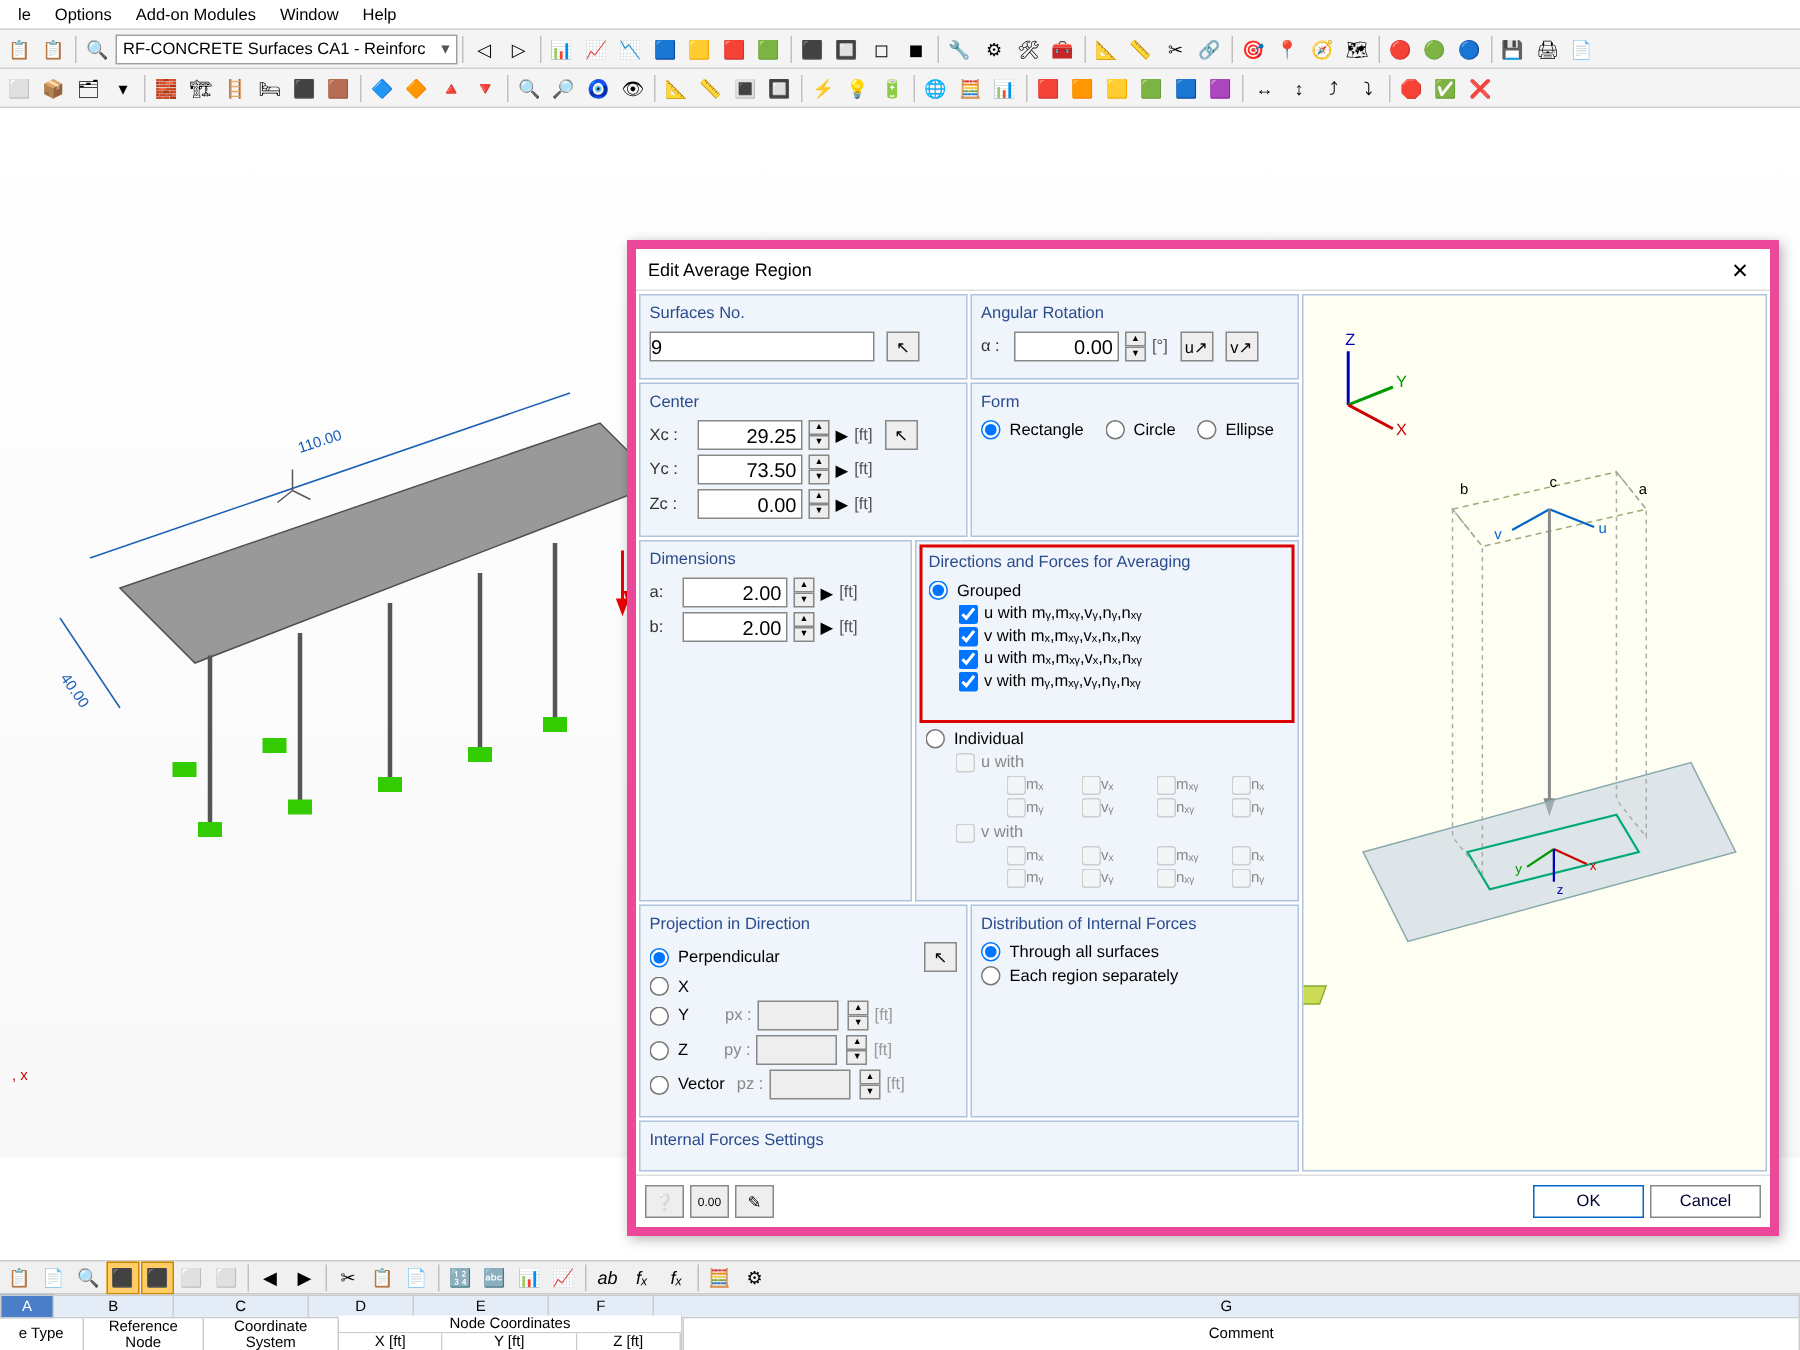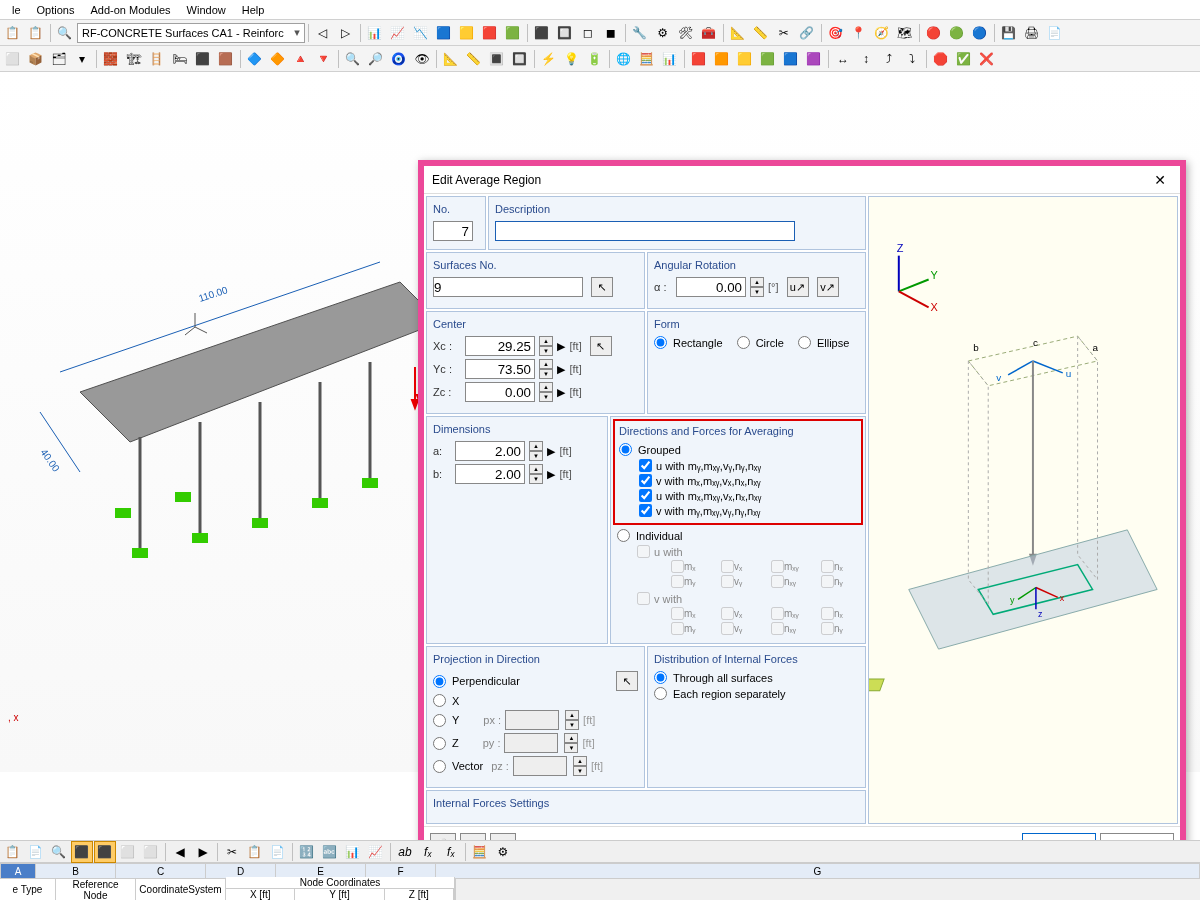--- a/index.html
+++ b/index.html
@@ -38,23 +38,23 @@
 .spin { width: 14px; height: 20px; display: inline-flex; flex-direction: column; }
 .spin span { height: 10px; border: 1px solid #888; background: #eee; font-size: 6px; text-align: center; line-height: 8px; }
 .unit { color: #555; }
 .pickbtn { width: 22px; height: 20px; border: 1px solid #888; background: #eee; display: inline-flex; align-items: center; justify-content: center; margin-left: 4px; }
 
 .two-col { display: flex; gap: 2px; }
 .two-col > .grp { flex: 1; }
 
 .radio-row { display: flex; align-items: center; gap: 4px; margin-bottom: 3px; }
 .radio-row input { margin-right: 2px; }
-.check-row { display: flex; align-items: center; gap: 4px; margin-bottom: 2px; padding-left: 20px; }
-
-.redbox { border: 2px solid #d00; padding: 4px 4px 4px 4px; margin: -4px -4px 4px -4px; }
+.check-row { display: flex; align-items: flex-start; gap: 4px; margin-bottom: 2px; padding-left: 20px; }
+
+.redbox { border: 2px solid #d00; padding: 4px 4px 17px 4px; margin: -4px -4px 4px -4px; }
 
 .forces-grid { display: grid; grid-template-columns: 18px 38px 38px 38px 38px; gap: 2px 12px; padding-left: 24px; margin-top: 2px; }
 .forces-grid .fc { display: flex; align-items: center; font-size: 10px; }
 
 .dlg-footer { display: flex; padding: 6px; gap: 4px; border-top: 1px solid #ddd; }
 .foot-btn { width: 26px; height: 22px; border: 1px solid #888; background: #eee; display: inline-flex; align-items: center; justify-content: center; }
 .main-btn { width: 74px; height: 22px; border: 1px solid #0066cc; background: #fff; display: inline-flex; align-items: center; justify-content: center; color: #003; }
 .main-btn.cancel { border: 1px solid #888; }
 
 
@@ -218,30 +218,20 @@
 </div>
 
 <div class="dialog">
   <div class="dlg-title">
     <span>Edit Average Region</span>
     <span class="dlg-close">✕</span>
   </div>
   <div class="dlg-body">
     <div class="dlg-left">
 
-      <div class="two-col">
-        <div class="grp" style="flex:0 0 60px">
-          <div class="grp-title">No.</div>
-          <input class="ninput" style="width: 40px; text-align: right;" value="7">
-        </div>
-        <div class="grp">
-          <div class="grp-title">Description</div>
-          <input class="ninput wide" style="width: 300px; border: 1px solid rgb(26, 95, 180); text-align: left;" value="">
-        </div>
-      </div>
 
       <div class="two-col">
         <div class="grp">
           <div class="grp-title">Surfaces No.</div>
           <div class="row">
             <input class="ninput wide" style="text-align: left;" value="9">
             <div class="pickbtn">↖</div>
           </div>
         </div>
         <div class="grp">
@@ -598,26 +588,27 @@
     <div style="width:90px">E</div>
     <div style="width:70px">F</div>
     <div style="flex:1">G</div>
   </div>
   <div class="tbl-head">
     <div style="width:56px">e Type</div>
     <div style="width:80px;flex-direction:column">
         <span>Reference</span>
         <span>Node</span>
       </div>
-    <div style="width:90px;">
+    <div style="width:90px;flex-direction:column">
         <span>Coordinate</span>
         <span>System</span>
       </div>
     <div style="width:230px;flex-direction:column;padding:0">
       <div style="border-bottom:1px solid #ccc;width:100%;text-align:left">Node Coordinates</div>
       <div style="display:flex;width:100%">
         <div style="width:70px;border-right:1px solid #ccc;text-align:center">X [ft]</div>
         <div style="width:90px;border-right:1px solid #ccc;text-align:center">Y [ft]</div>
         <div style="width:70px;text-align:center">Z [ft]</div>
       </div>
     </div>
+    <div style="flex:1">Comment</div>
   </div>
 </div>
 
 </body></html>

